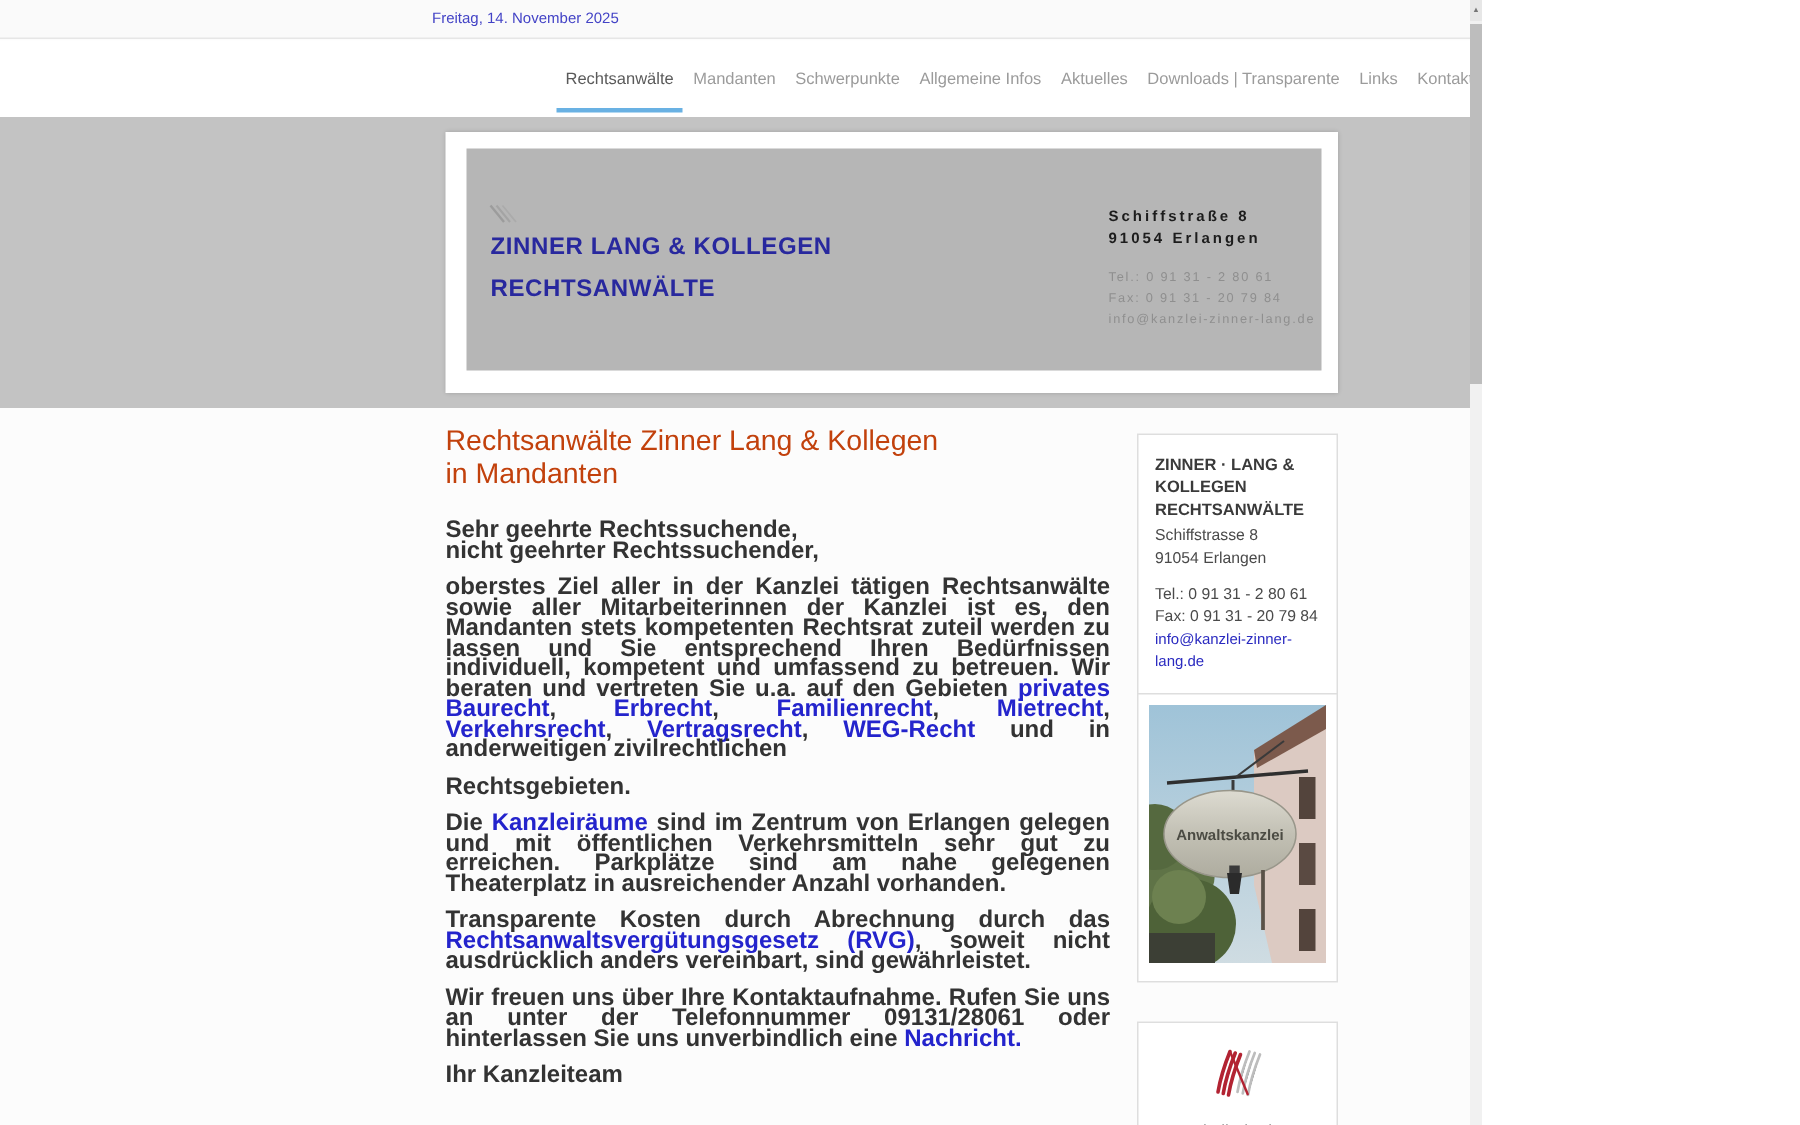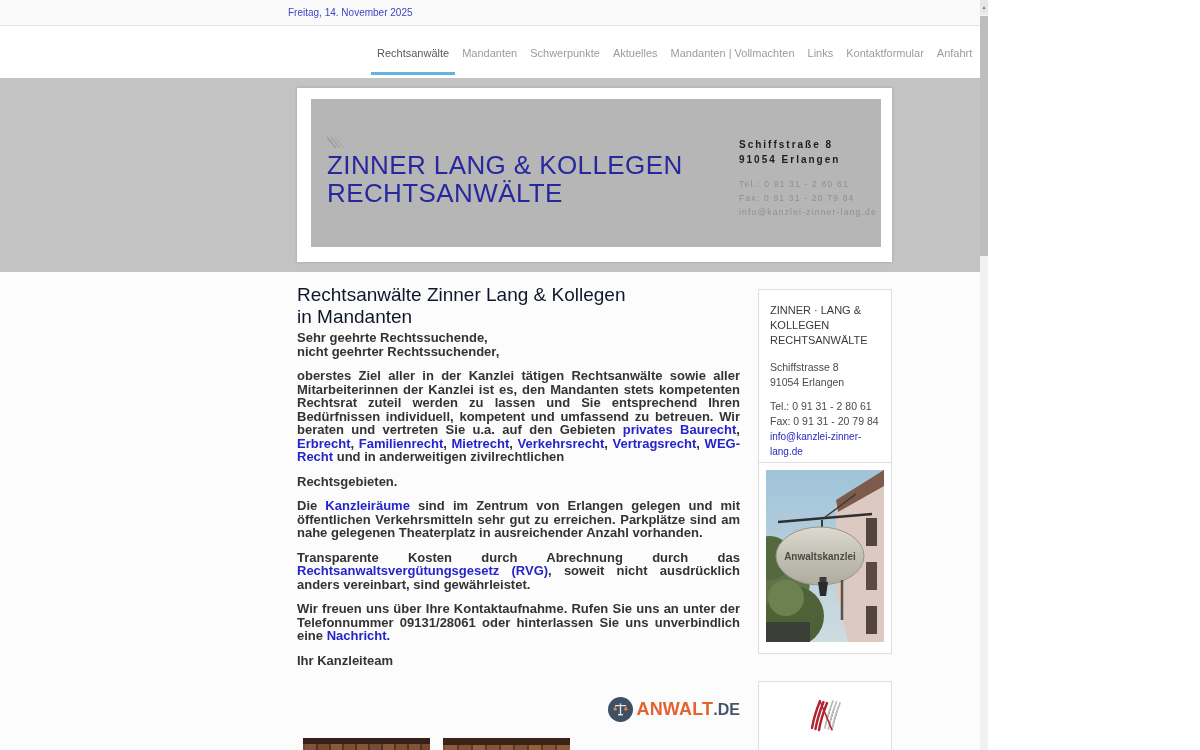--- a/index.html
+++ b/index.html
@@ -20,50 +20,50 @@
   .nav-item.active { color:#5a5a5a; }
   .nav-item.active::after { content:""; position:absolute; left:0; right:0; bottom:3px;
     height:3px; background:#69b1e3; }
 
   
   .grayband { position:absolute; top:78px; left:0; right:0; height:194px; background:#c3c3c3; }
   .header-card { position:absolute; left:297px; top:88px; width:595px; height:174px;
     background:#ffffff; box-shadow:0 0 3px rgba(0,0,0,.18); }
   .banner { position:absolute; left:14px; top:11px; width:570px; height:148px; background:#b6b6b6; }
   .logo-marks { position:absolute; left:14px; top:36px; }
-  .firm-name { position:absolute; left:16px; top:52px; font-size:26px; font-weight:normal;
+  .firm-name { position:absolute; left:16px; top:52px; font-size:16px; font-weight:bold;
     color:#28289e; line-height:28px; letter-spacing:.4px; white-space:nowrap; }
   .banner-addr { position:absolute; left:428px; top:38px; font-size:10px; font-weight:bold;
     color:#1c1c1c; letter-spacing:2px; line-height:15px; white-space:nowrap; }
   .banner-tel { position:absolute; left:428px; top:78px; font-size:8.5px; color:#8f8f8f;
     letter-spacing:1.2px; line-height:14px; white-space:nowrap; }
 
   
   .main-col { position:absolute; left:297px; top:284px; width:443px; }
-  h1.page-title { font-size:19px; font-weight:400; color:#0f172a; line-height:21.5px;
-    margin-bottom:4px; }
-  .main-col p { font-size:13px; font-weight:bold; color:#333; line-height:13.5px;
+  h1.page-title { font-size:19px; font-weight:400; color:#c2410c; line-height:21.5px;
+    margin-bottom:20px; }
+  .main-col p { font-size:16px; font-weight:bold; color:#333; line-height:13.5px;
     text-align:justify; margin-bottom:11px; }
   .main-col a.tlink, .tlink { color:#2424cc; text-decoration:none; cursor:pointer; }
 
   .anwalt-row { margin-top:30px; display:flex; justify-content:flex-end; }
   .anwalt-link { display:flex; align-items:center; cursor:pointer; text-decoration:none; }
   .anwalt-circle { width:25px; height:25px; border-radius:50%; background:#3e5066;
     display:flex; align-items:center; justify-content:center; margin-right:3px; }
   .anwalt-main { font-size:18px; font-weight:bold; color:#e4622d; letter-spacing:.2px; }
   .anwalt-suffix { font-size:16px; font-weight:bold; color:#475569; }
 
   .photos-row { margin-top:16px; display:flex; gap:13px; padding-left:6px; }
   .lawyer-photo { width:127px; height:115px; display:block; }
 
   
   .side-box { position:absolute; left:758px; width:134px; background:#fff;
     border:1px solid #dedede; }
   .box-contact { top:289px; padding:13px 11px 14px; }
-  .side-name { font-size:11px; font-weight:normal; color:#3a3a3a; line-height:15px; margin-bottom:12px; }
+  .side-name { font-size:11px; font-weight:bold; color:#3a3a3a; line-height:15px; margin-bottom:2px; }
   .side-line { font-size:10.5px; color:#4a4a4a; line-height:15px; }
   .side-gap { height:9px; }
   .side-email { font-size:10px; color:#2a2ac0; line-height:15px; text-decoration:none; cursor:pointer; display:inline-block; }
 
   .box-photo { top:462px; padding:7px; }
   .box-member { top:681px; padding:14px 8px 16px; text-align:center; }
   .member-text { font-size:11.5px; color:#4a4a4a; margin-top:8px; }
 
   
   .scrollbar { position:absolute; top:0; right:0; bottom:0; width:8px; background:#f1f1f1; z-index:9; }
@@ -77,22 +77,23 @@
 <div id="page">
 
   <div class="datebar">
     <span class="date">Freitag, 14. November 2025</span>
   </div>
 
   <div class="navbar">
     <span class="nav-item active">Rechtsanwälte</span>
     <span class="nav-item">Mandanten</span>
     <span class="nav-item">Schwerpunkte</span>
+    <span class="nav-item">Allgemeine Infos</span>
     <span class="nav-item">Aktuelles</span>
-    <span class="nav-item">Mandanten | Vollmachten</span>
+    <span class="nav-item">Downloads | Transparente</span>
     <span class="nav-item">Links</span>
     <span class="nav-item">Kontaktformular</span>
     <span class="nav-item">Anfahrt</span>
   </div>
 
   <div class="grayband"></div>
   <div class="header-card">
     <div class="banner">
       <svg class="logo-marks" width="22" height="16" viewBox="0 0 22 16">
         <line x1="2" y1="2" x2="11" y2="13" stroke="#9c9c9c" stroke-width="1.6"></line>

